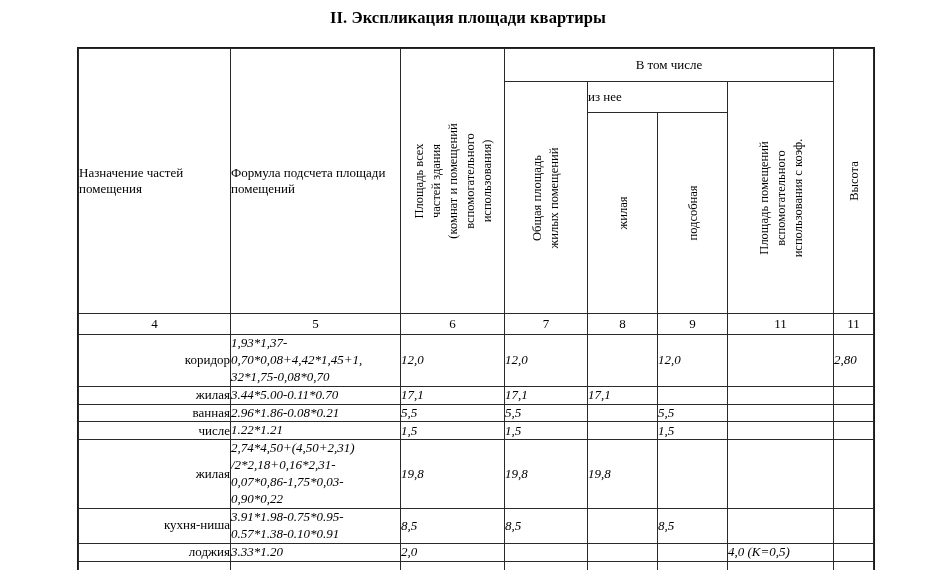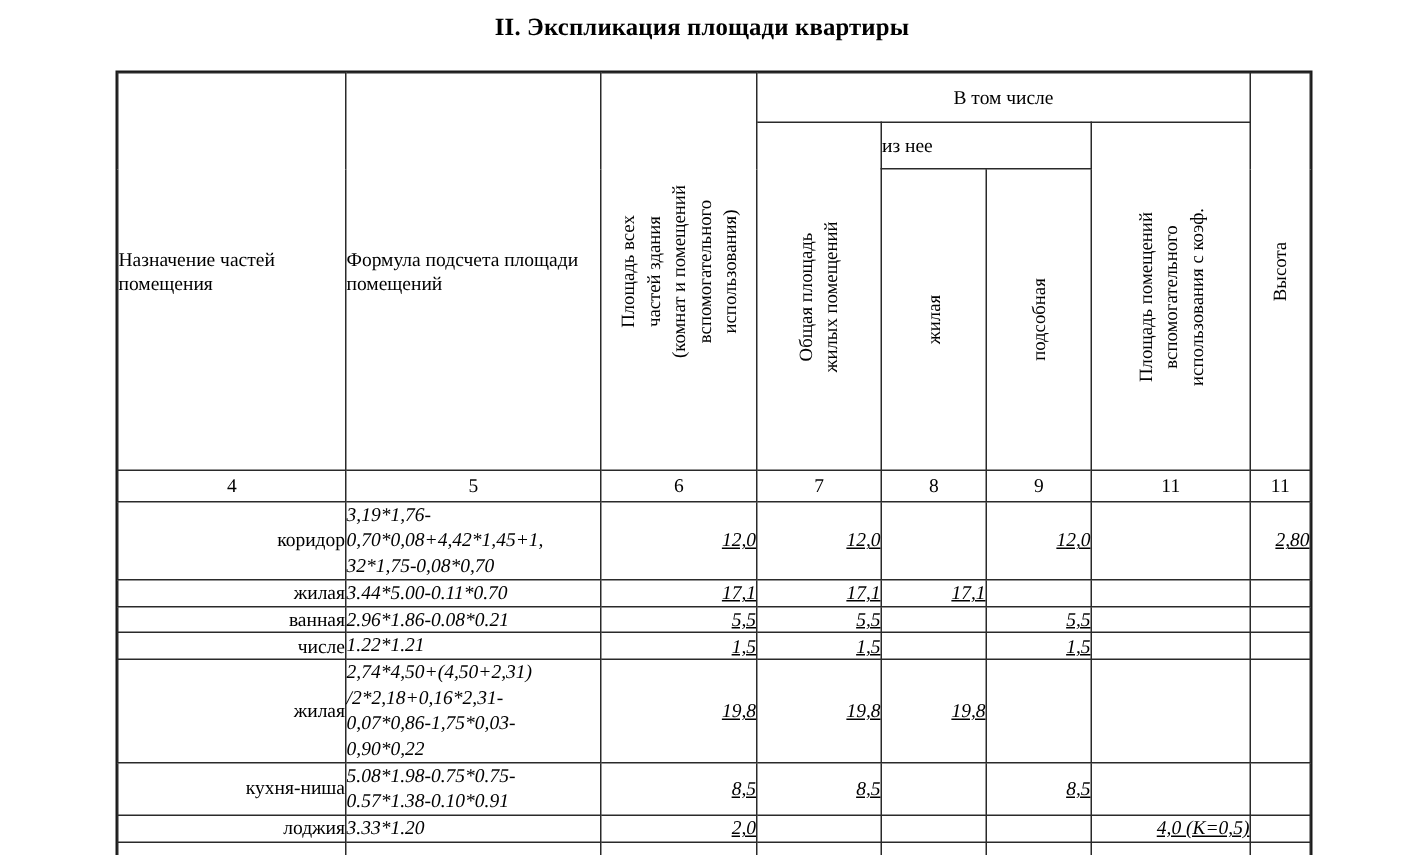--- a/index.html
+++ b/index.html
@@ -99,24 +99,23 @@
     font-style: italic;
     font-size: 13.5px;
     padding: 3px 4px 3px 5px;
     text-align: left;
     vertical-align: top;
     line-height: 1.3;
   }
   .cell-num {
     font-style: italic;
     font-size: 14px;
-    text-align: right;
+    text-align: left;
     vertical-align: top;
     padding-top: 3px;
-    text-decoration: underline;
   }
   .cell-num.h {
     font-style: italic;
   }
   tr.total td {
     font-weight: bold;
     height: 34px;
   }
   .total-label {
     text-align: right;
@@ -229,21 +228,21 @@
         <td>7</td>
         <td>8</td>
         <td>9</td>
         <td>11</td>
         <td>11</td>
       </tr>
 
       <tr>
         <td class="cell-name">коридор</td>
         <td class="cell-formula">
-          <span class="vert-block">3,19*1,76-</span>
+          <span class="vert-block">1,93*1,37-</span>
           <span class="vert-block">0,70*0,08+4,42*1,45+1,</span>
           <span class="vert-block">32*1,75-0,08*0,70</span>
         </td>
         <td class="cell-num">12,0</td>
         <td class="cell-num">12,0</td>
         <td class="cell-num"></td>
         <td class="cell-num">12,0</td>
         <td class="cell-num"></td>
         <td class="cell-num h">2,80</td>
       </tr>
@@ -299,21 +298,21 @@
         <td class="cell-num">19,8</td>
         <td class="cell-num">19,8</td>
         <td class="cell-num"></td>
         <td class="cell-num"></td>
         <td class="cell-num h"></td>
       </tr>
 
       <tr>
         <td class="cell-name">кухня-ниша</td>
         <td class="cell-formula">
-          <span class="vert-block">5.08*1.98-0.75*0.75-</span>
+          <span class="vert-block">3.91*1.98-0.75*0.95-</span>
           <span class="vert-block">0.57*1.38-0.10*0.91</span>
         </td>
         <td class="cell-num">8,5</td>
         <td class="cell-num">8,5</td>
         <td class="cell-num"></td>
         <td class="cell-num">8,5</td>
         <td class="cell-num"></td>
         <td class="cell-num h"></td>
       </tr>
 

